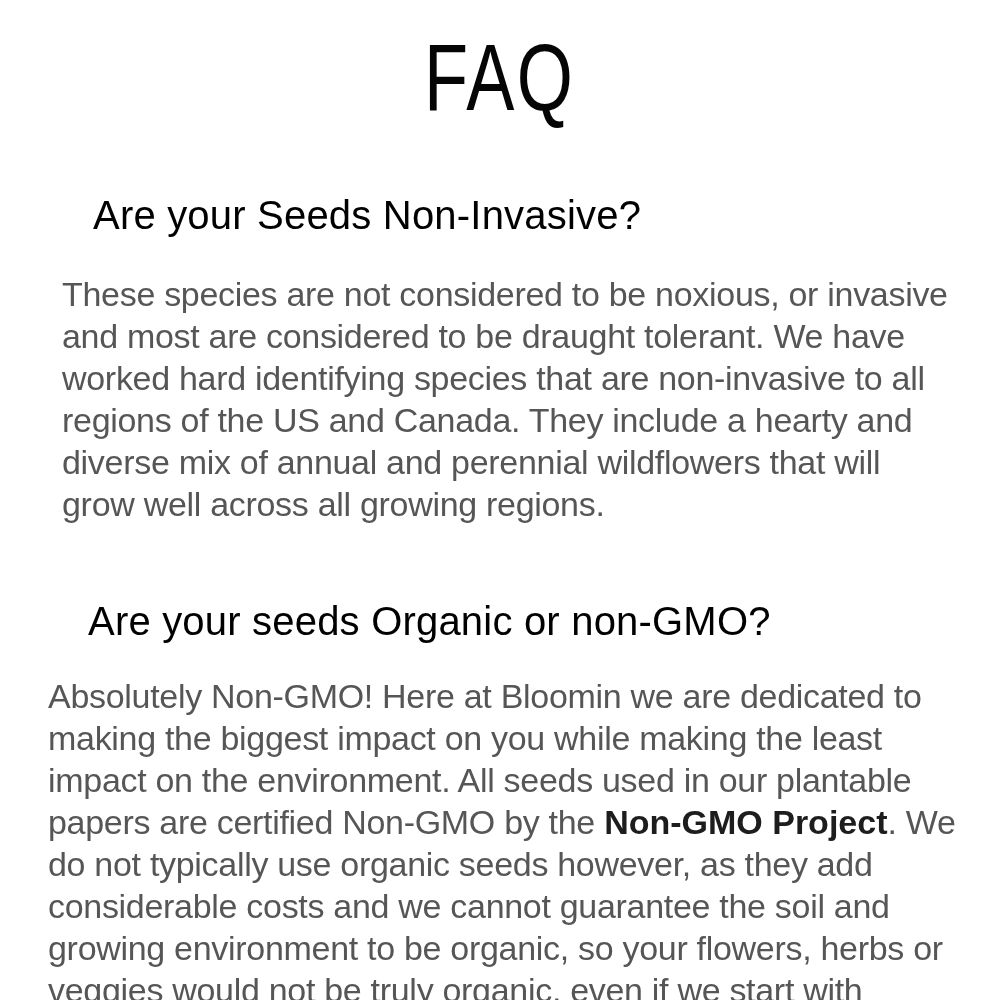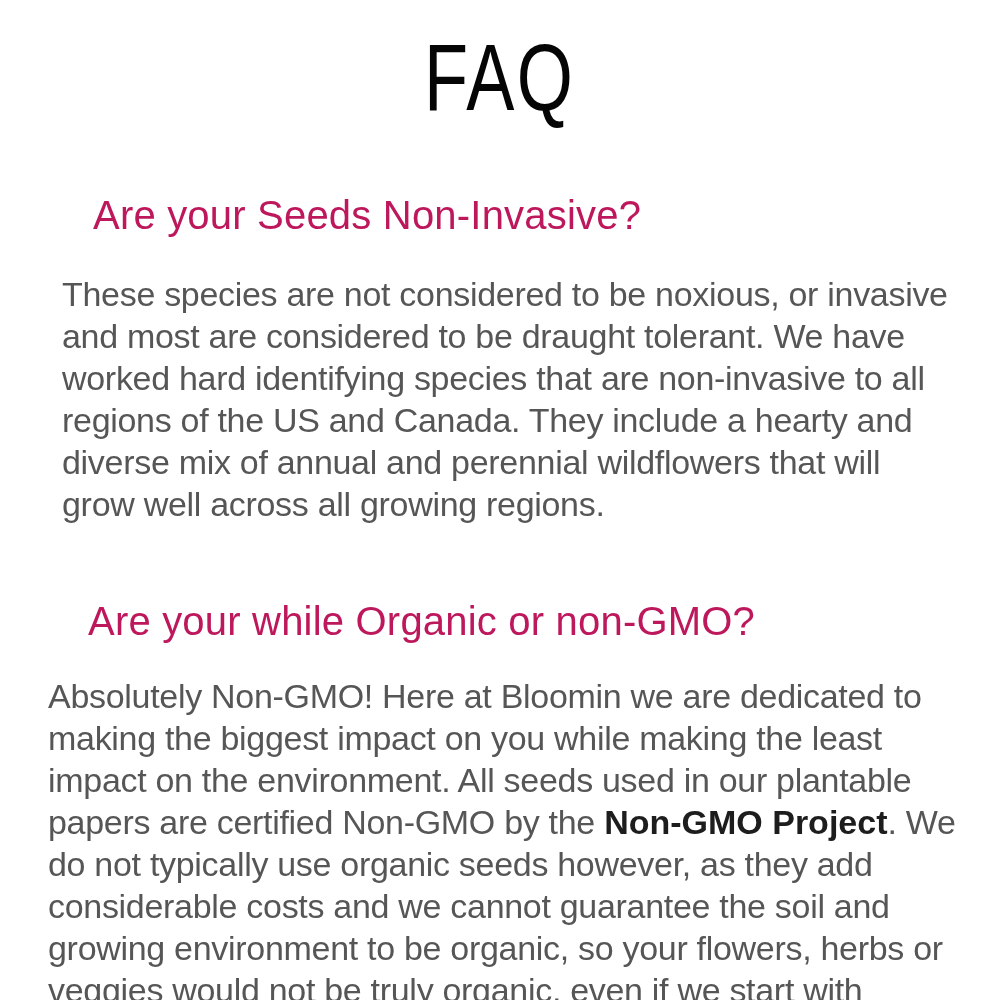--- a/index.html
+++ b/index.html
@@ -27,21 +27,21 @@
     font-weight: 400;
     color: #050505;
     letter-spacing: 3px;
     transform: scaleX(0.76);
     transform-origin: center top;
     font-family: "Liberation Sans", sans-serif;
   }
   .faq-question {
     margin: 0;
     font-weight: 300;
-    color: #be185d;
+    color: #000000;
     font-size: 40px;
     line-height: 48px;
     letter-spacing: 0.2px;
   }
   .q1 { margin-top: 66px; margin-left: 93px; }
   .q2 { margin-top: 72px; margin-left: 88px; }
   .faq-answer {
     margin: 0;
     font-weight: 300;
     color: #565656;
@@ -65,17 +65,17 @@
   <div class="title-wrap">
     <h1 class="page-title">FAQ</h1>
   </div>
 
   <section>
     <h2 class="faq-question q1">Are your Seeds Non-Invasive?</h2>
     <p class="faq-answer a1">These species are not considered to be noxious, or invasive and most are considered to be draught tolerant. We have worked hard identifying species that are non-invasive to all regions of the US and Canada. They include a hearty and diverse mix of annual and perennial wildflowers that will grow well across all growing regions.</p>
   </section>
 
   <section>
-    <h2 class="faq-question q2">Are your while Organic or non-GMO?</h2>
+    <h2 class="faq-question q2">Are your seeds Organic or non-GMO?</h2>
     <p class="faq-answer a2"><span>Absolutely Non-GMO! Here at Bloomin we are dedicated to making the biggest impact on you while making the least impact on the environment. All seeds used in our plantable papers are certified Non-GMO by the </span><span class="bold-phrase">Non-GMO Project</span><span>. We do not typically use organic seeds however, as they add considerable costs and we cannot guarantee the soil and growing environment to be organic, so your flowers, herbs or veggies would not be truly organic, even if we start with organic seeds.</span></p>
   </section>
 
 </div>
 
 </body></html>

